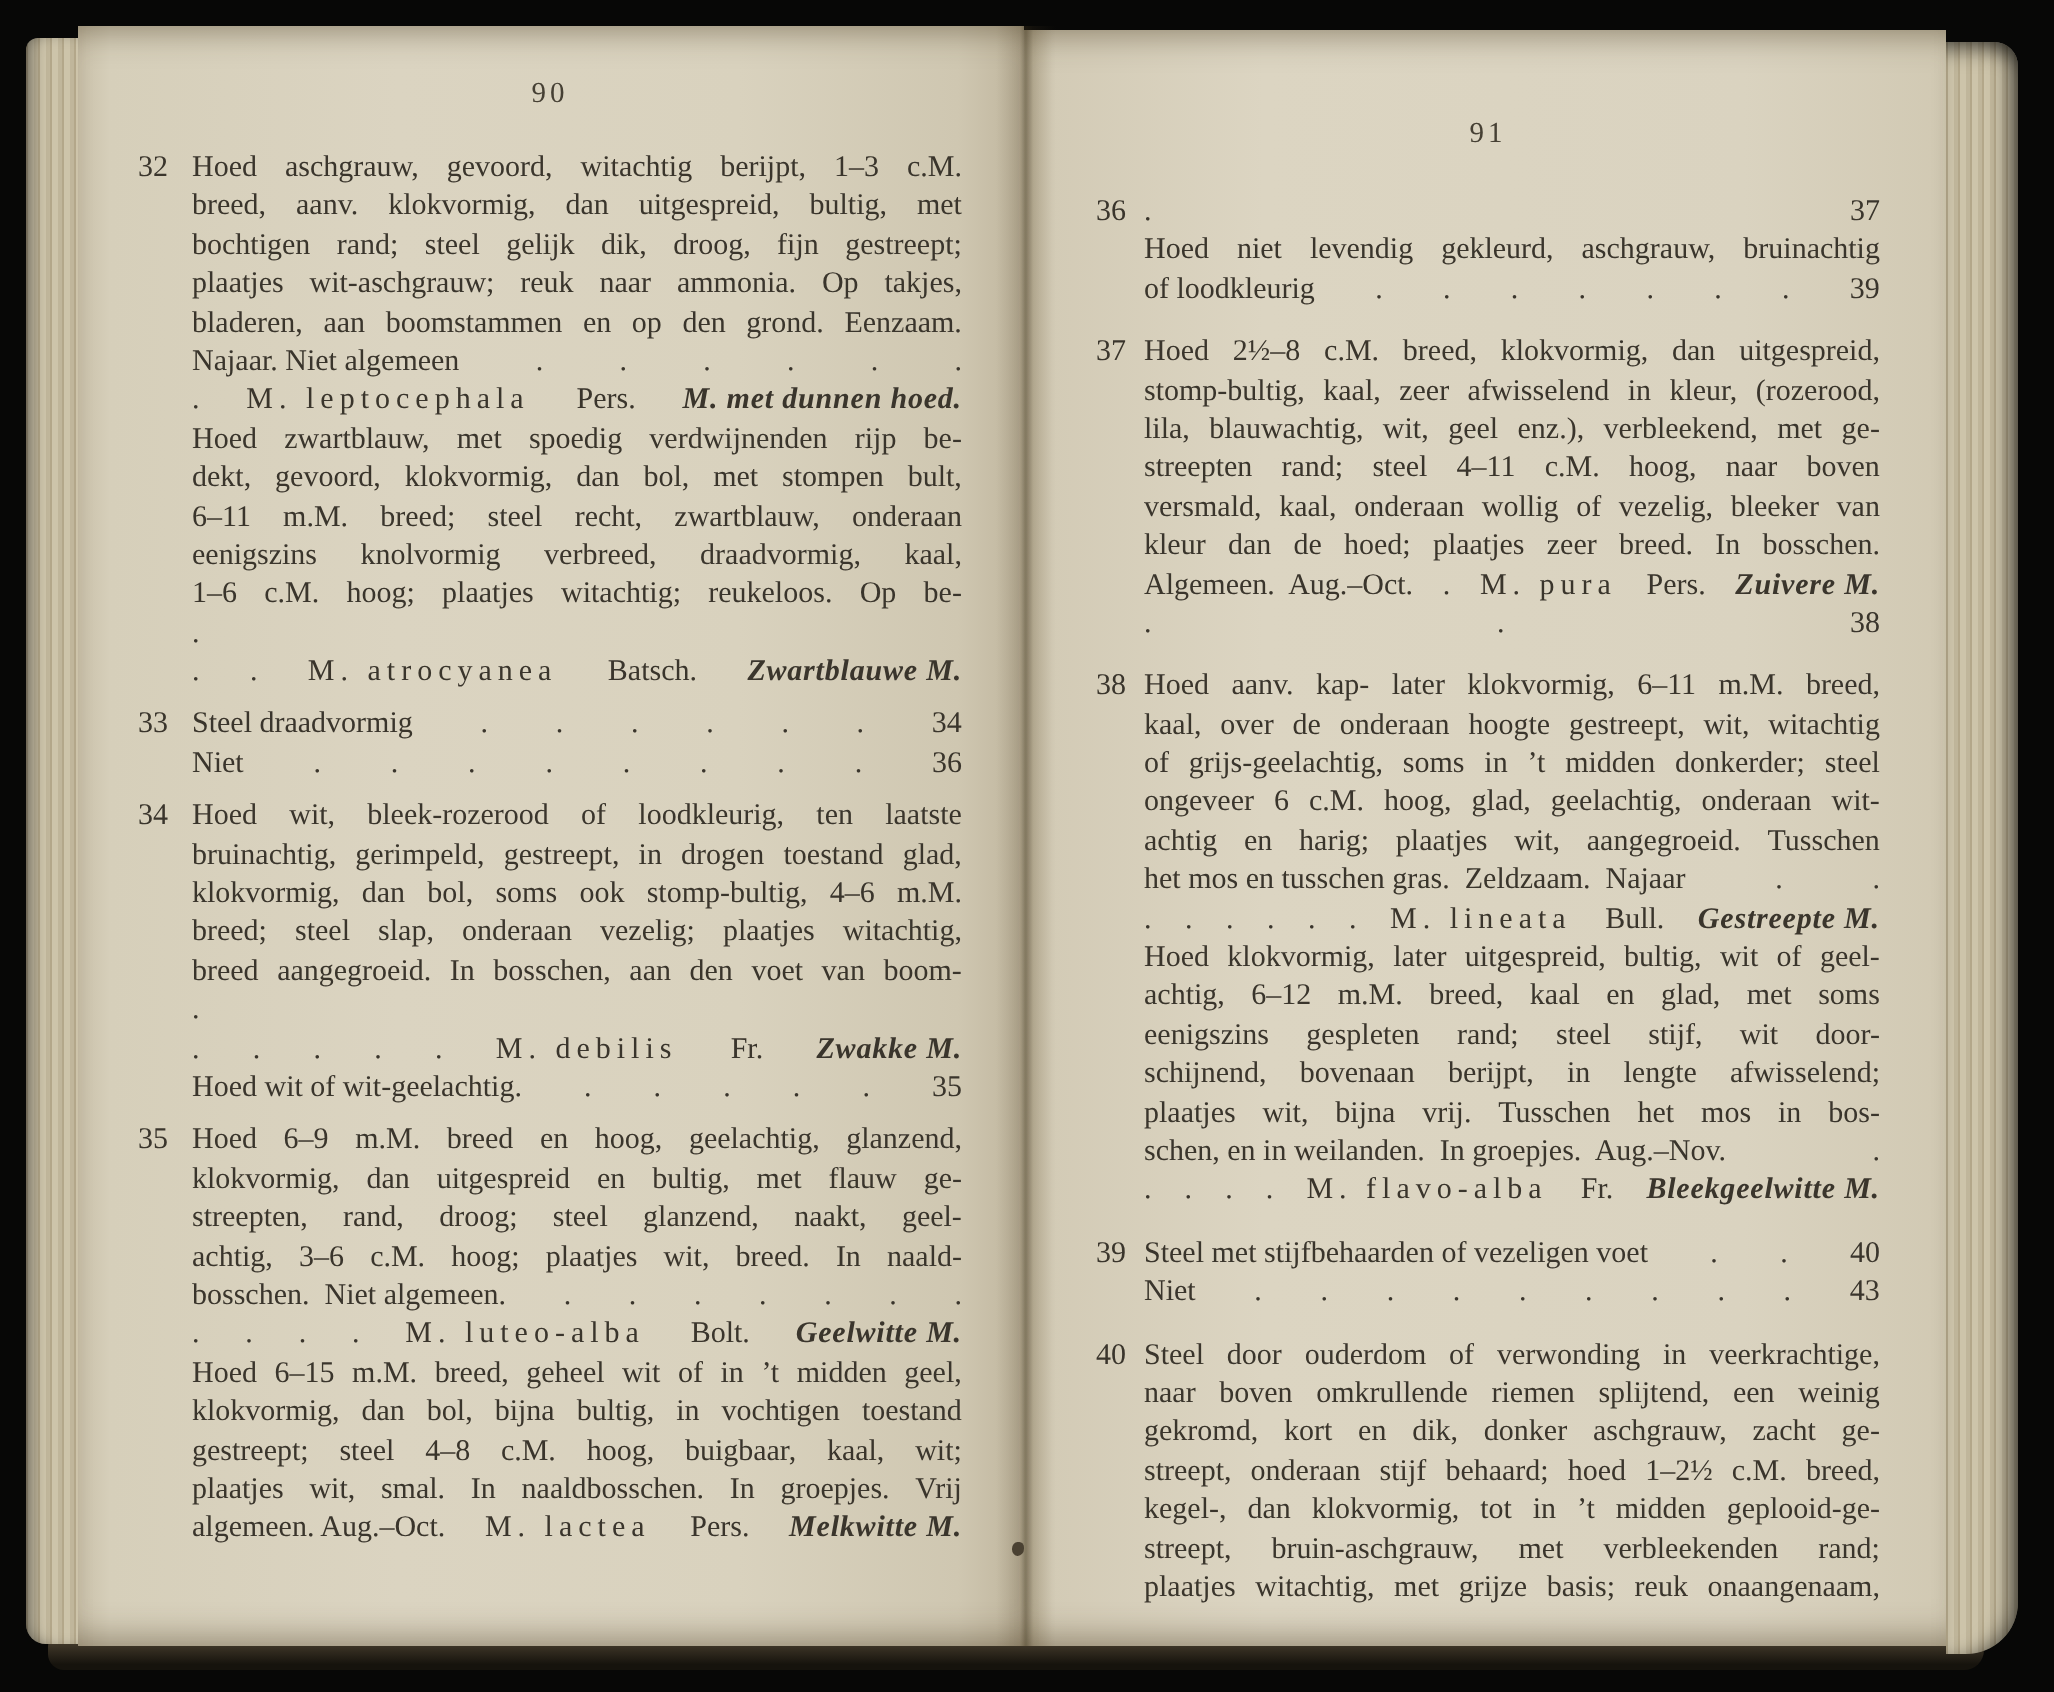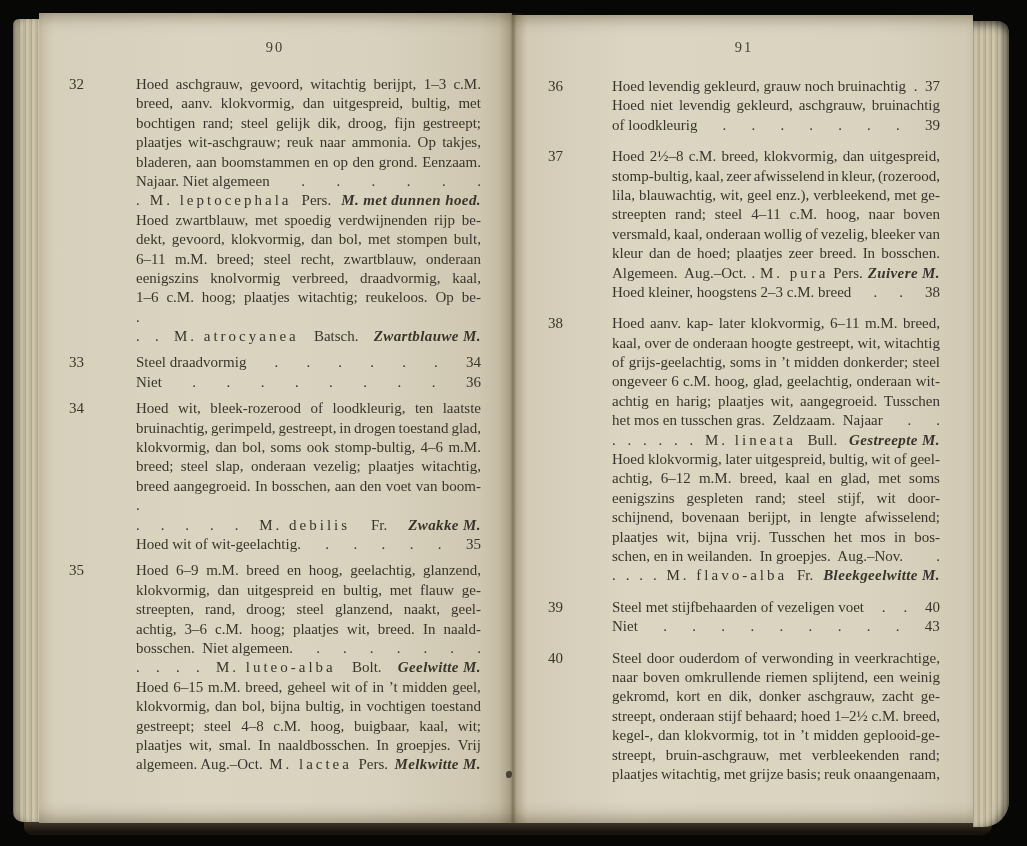--- a/index.html
+++ b/index.html
@@ -28,22 +28,22 @@
       box-shadow:inset 0 14px 16px -12px rgba(70,55,30,.5), inset 0 -16px 16px -12px rgba(70,55,30,.45);}
   
   .gutter{position:absolute;left:498px;top:13px;width:30px;height:810px;pointer-events:none;
       background:linear-gradient(90deg,rgba(80,65,40,0) 0%,rgba(80,65,40,.18) 40%,rgba(55,45,25,.42) 50%,rgba(80,65,40,.15) 62%,rgba(80,65,40,0) 100%);}
   .speck{position:absolute;left:506px;top:771px;width:6px;height:7px;border-radius:50% 40% 55% 50%;background:#4a4132;}
   
   .content{position:absolute;}
   .page.left .content{left:30px;top:26px;width:412px;}
   .page.right .content{left:36px;top:24px;width:392px;}
   .phead{height:16px;margin-bottom:20px;text-align:center;font-size:14.5px;letter-spacing:2px;color:#464034;}
-  .page.right .phead{margin-bottom:22px;}
-  .entry{display:flex;align-items:flex-start;gap:40px;}
+  .page.right .phead{margin-bottom:22px;margin-top:20px;}
+  .entry{display:flex;align-items:flex-start;}
   .page.left .entry{margin-bottom:7px;}
   .page.right .entry{margin-bottom:12px;}
   .enum{flex:none;font-size:15px;line-height:19.4px;}
   .page.left .enum{width:27px;}
   .page.right .enum{width:24px;}
   .lines{flex:1;min-width:0;}
   .ln{display:flex;justify-content:space-between;height:19.4px;line-height:19.4px;
       font-size:15px;overflow:hidden;white-space:nowrap;}
   .ln span{white-space:pre;}
   .t-sp{letter-spacing:3px;}
@@ -404,21 +404,20 @@
   </div>
 
   <div class="page right">
     <div class="content">
       <div class="phead">91</div>
       <div>
           <div class="entry">
             <div class="enum">36</div>
             <div class="lines">
               <div class="ln">
-                <span>Hoed levendig gekleurd, grauw noch bruinachtig</span>
                 <span>.</span>
                 <span>37</span>
               </div>
               <div class="ln">
                 <span>Hoed</span>
                 <span>niet</span>
                 <span>levendig</span>
                 <span>gekleurd,</span>
                 <span>aschgrauw,</span>
                 <span>bruinachtig</span>
@@ -499,21 +498,20 @@
                 <span>bosschen.</span>
               </div>
               <div class="ln">
                 <span>Algemeen.  Aug.–Oct.</span>
                 <span>.</span>
                 <span class="t-sp">M. pura</span>
                 <span class="t-i">Pers.</span>
                 <span class="t-bi">Zuivere M.</span>
               </div>
               <div class="ln">
-                <span>Hoed kleiner, hoogstens 2–3 c.M. breed</span>
                 <span>.</span>
                 <span>.</span>
                 <span>38</span>
               </div>
             </div>
           </div>
           <div class="entry">
             <div class="enum">38</div>
             <div class="lines">
               <div class="ln">

